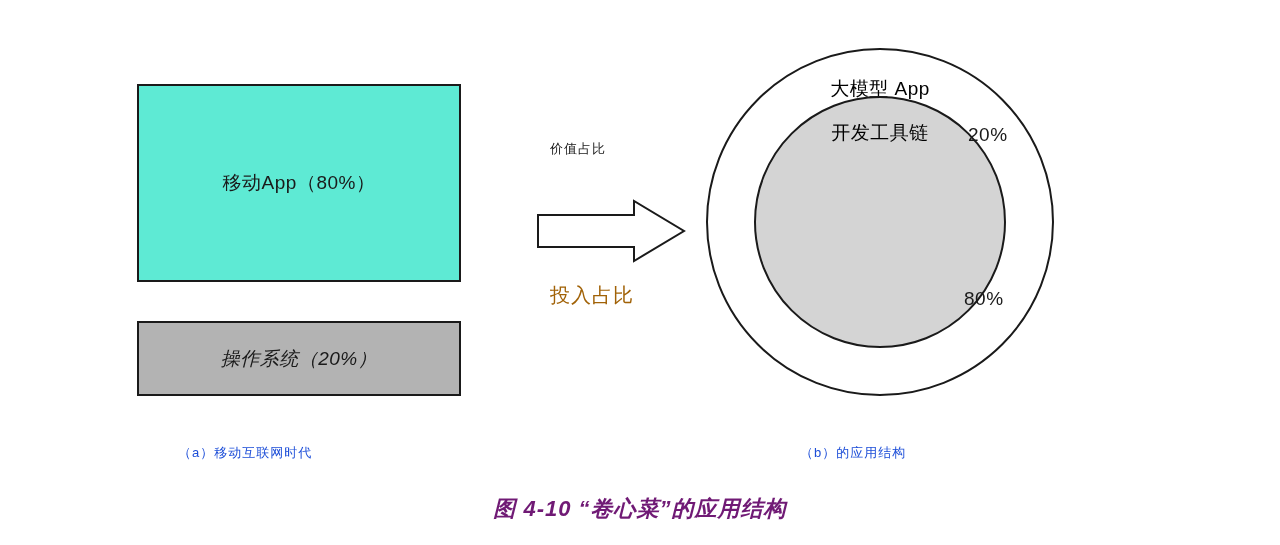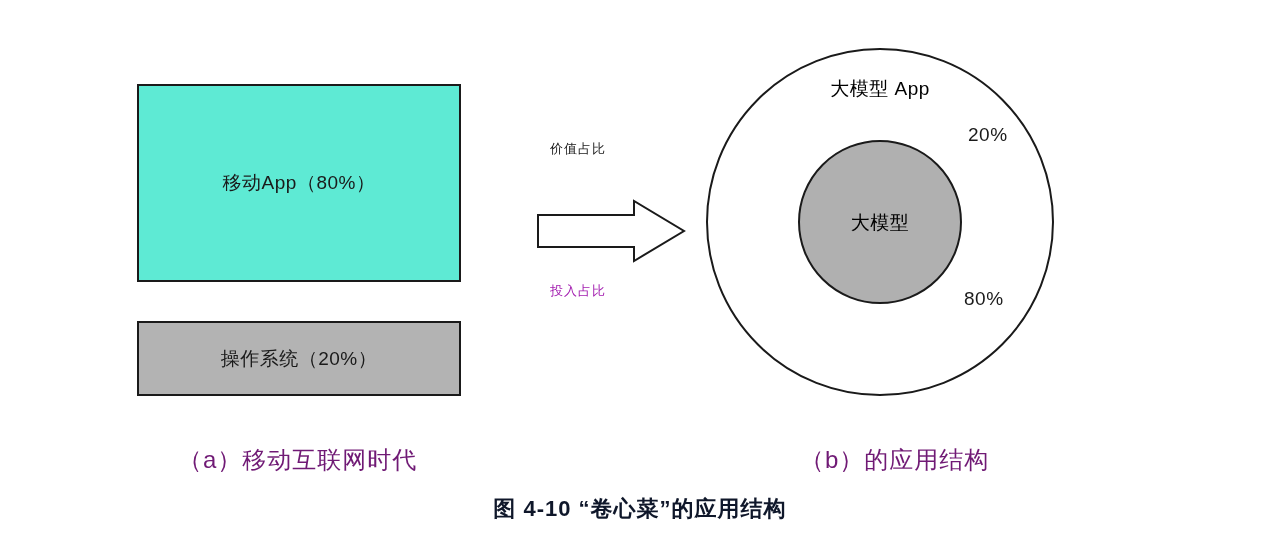--- a/index.html
+++ b/index.html
@@ -52,20 +52,21 @@
     background: #b3b3b3;
     box-sizing: border-box;
     display: flex;
     align-items: center;
     justify-content: center;
   }
   #os-box .box-label {
     font-size: 19px;
     letter-spacing: 0.5px;
     color: #1a1a1a;
+    font-style: italic;
   }
 
   
   #arrow-group {
     position: absolute;
     left: 520px;
     top: 140px;
     width: 185px;
     height: 180px;
   }
@@ -75,24 +76,24 @@
     top: 0px;
     font-size: 13px;
     letter-spacing: 1px;
     white-space: nowrap;
     color: #1a1a1a;
   }
   #input-ratio-label {
     position: absolute;
     left: 30px;
     top: 142px;
-    font-size: 13px;
-    letter-spacing: 1px;
-    white-space: nowrap;
-    color: #a21caf;
+    font-size: 20px;
+    letter-spacing: 1px;
+    white-space: nowrap;
+    color: #a16207;
   }
   #arrow-shape {
     position: absolute;
     left: 16px;
     top: 58px;
     width: 150px;
     height: 66px;
   }
 
   
@@ -156,43 +157,44 @@
     top: 76px;
   }
   #pct-80 {
     left: 258px;
     top: 240px;
   }
 
   
   .caption {
     position: absolute;
-    font-size: 24px;
-    letter-spacing: 1px;
-    color: #701a75;
+    font-size: 13px;
+    letter-spacing: 1px;
+    color: #1d4ed8;
     white-space: nowrap;
   }
   #caption-a {
     left: 178px;
     top: 444px;
   }
   #caption-b {
     left: 800px;
     top: 444px;
   }
   #figure-caption {
     position: absolute;
     left: 0;
     top: 494px;
     width: 1280px;
     text-align: center;
     font-size: 22px;
     font-weight: bold;
     letter-spacing: 1px;
-    color: #0f172a;
+    color: #701a75;
+    font-style: italic;
   }
 </style>
 </head>
 <body>
 
 <div id="left-panel">
   <div id="mobile-app-box">
     <span class="box-label">移动App（80%）</span>
   </div>
   <div id="os-box">
@@ -205,22 +207,22 @@
   <svg id="arrow-shape" viewBox="0 0 150 66" xmlns="http://www.w3.org/2000/svg">
     <polygon points="2,17 98,17 98,3 148,33 98,63 98,49 2,49" fill="#ffffff" stroke="#1a1a1a" stroke-width="2" stroke-linejoin="miter"></polygon>
   </svg>
   <div id="input-ratio-label">投入占比</div>
 </div>
 
 <div id="right-panel">
   <div class="ring" id="outer-ring">
     <div class="ring-label" id="outer-ring-label">大模型 App</div>
   </div>
-  <div class="ring" id="inner-ring">
-    <div class="ring-label" id="inner-ring-label">大模型</div>
+  <div class="ring" id="middle-ring">
+    <div class="ring-label" id="middle-ring-label">开发工具链</div>
   </div>
   <div class="pct-label" id="pct-20">20%</div>
   <div class="pct-label" id="pct-80">80%</div>
 </div>
 
 <div class="caption" id="caption-a">（a）移动互联网时代</div>
 <div class="caption" id="caption-b">（b）的应用结构</div>
 <div id="figure-caption">图 4-10  “卷心菜”的应用结构</div>
 
 </body></html>

